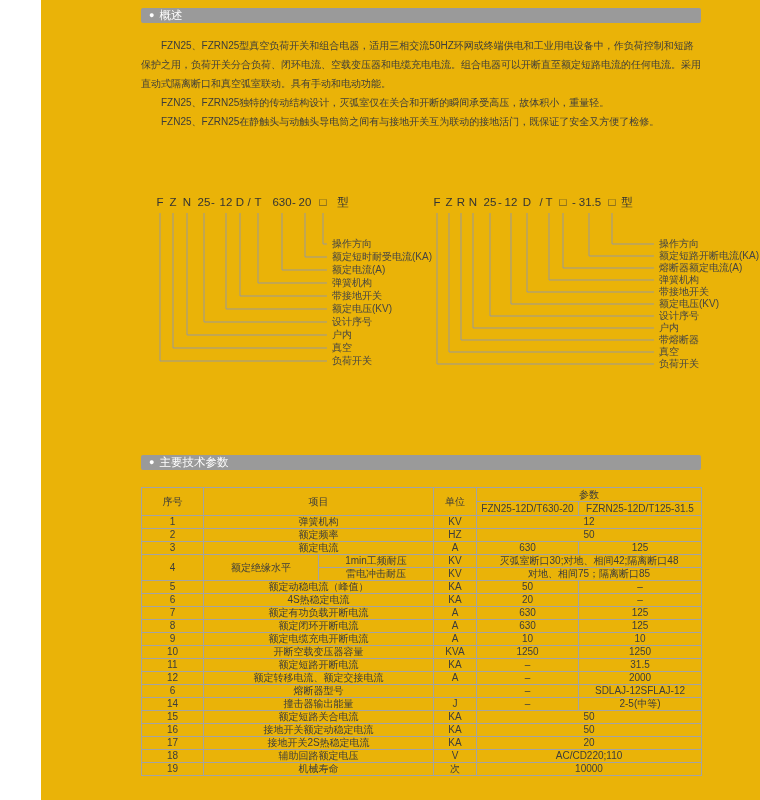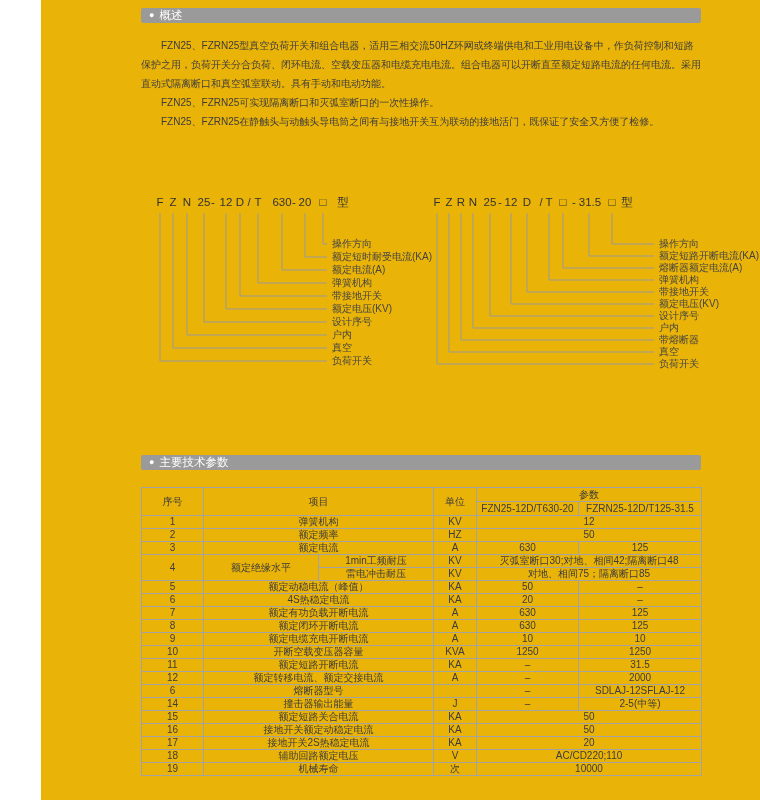--- a/index.html
+++ b/index.html
@@ -25,21 +25,21 @@
 </head>
 <body>
 
 <div class="page">
 
   <div class="section-bar" style="top:8px">
     <span class="bullet">●</span><span>概述</span>
   </div>
   <div class="overview">
     <p>FZN25、FZRN25型真空负荷开关和组合电器，适用三相交流50HZ环网或终端供电和工业用电设备中，作负荷控制和短路保护之用，负荷开关分合负荷、闭环电流、空载变压器和电缆充电电流。组合电器可以开断直至额定短路电流的任何电流。采用直动式隔离断口和真空弧室联动。具有手动和电动功能。</p>
-    <p>FZN25、FZRN25可实现隔离断口和灭弧室断口的一次性操作。</p>
+    <p>FZN25、FZRN25独特的传动结构设计，灭弧室仅在关合和开断的瞬间承受高压，故体积小，重量轻。</p>
     <p>FZN25、FZRN25在静触头与动触头导电筒之间有与接地开关互为联动的接地活门，既保证了安全又方便了检修。</p>
   </div>
 
   <div class="diagrams">
     <svg id="diag-left" style="left:0" width="300" height="190" viewBox="0 0 300 190">
         <line x1="182" y1="21" x2="182" y2="52" class="dline"></line>
         <line x1="182" y1="52" x2="186" y2="52" class="dline"></line>
         <line x1="164" y1="21" x2="164" y2="65" class="dline"></line>
         <line x1="164" y1="65" x2="186" y2="65" class="dline"></line>
         <line x1="141" y1="21" x2="141" y2="78" class="dline"></line>

